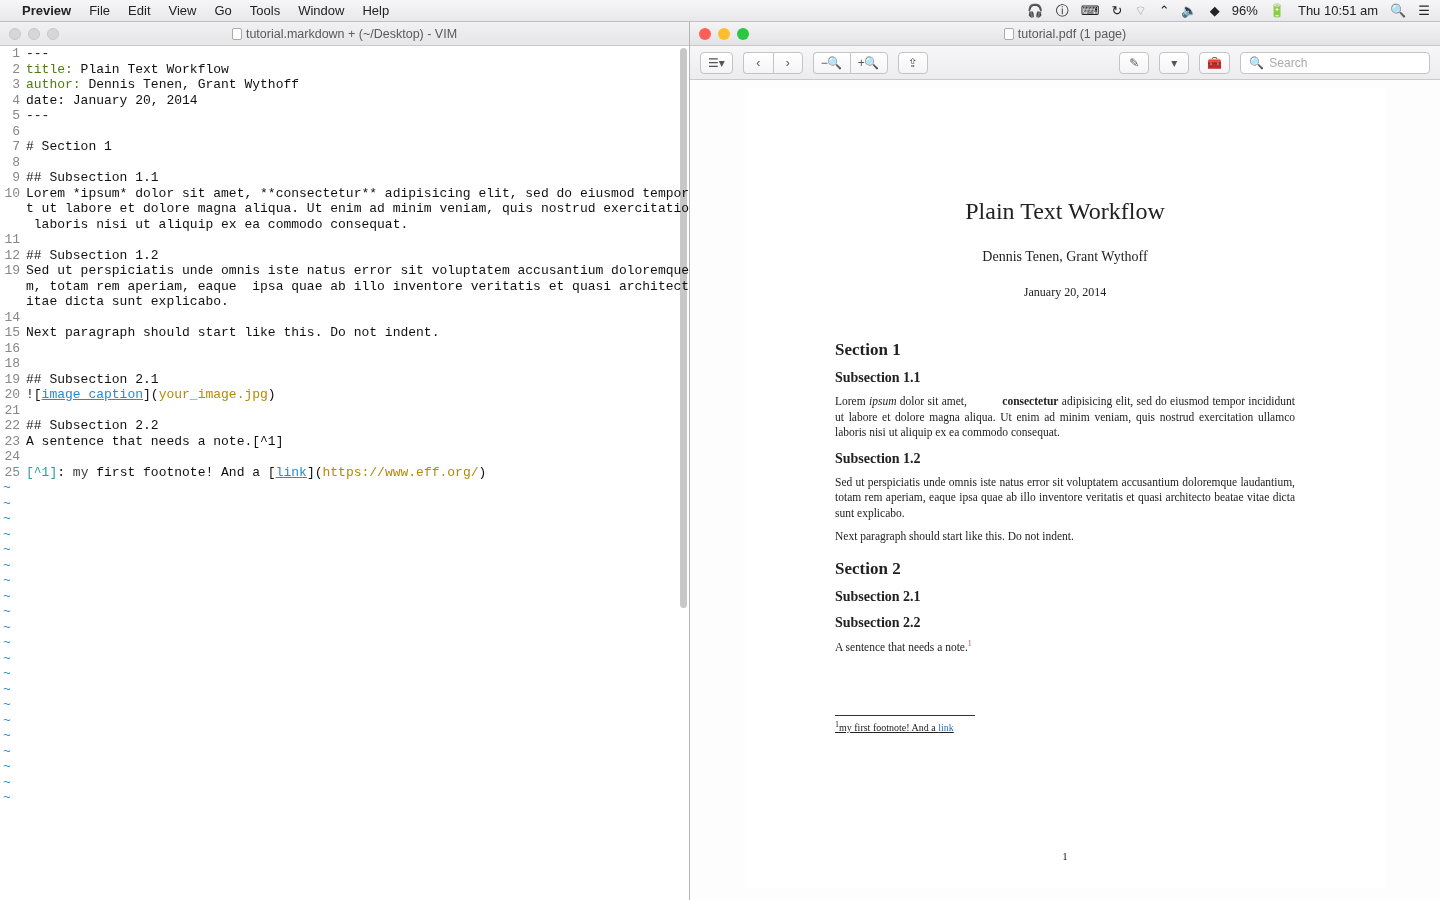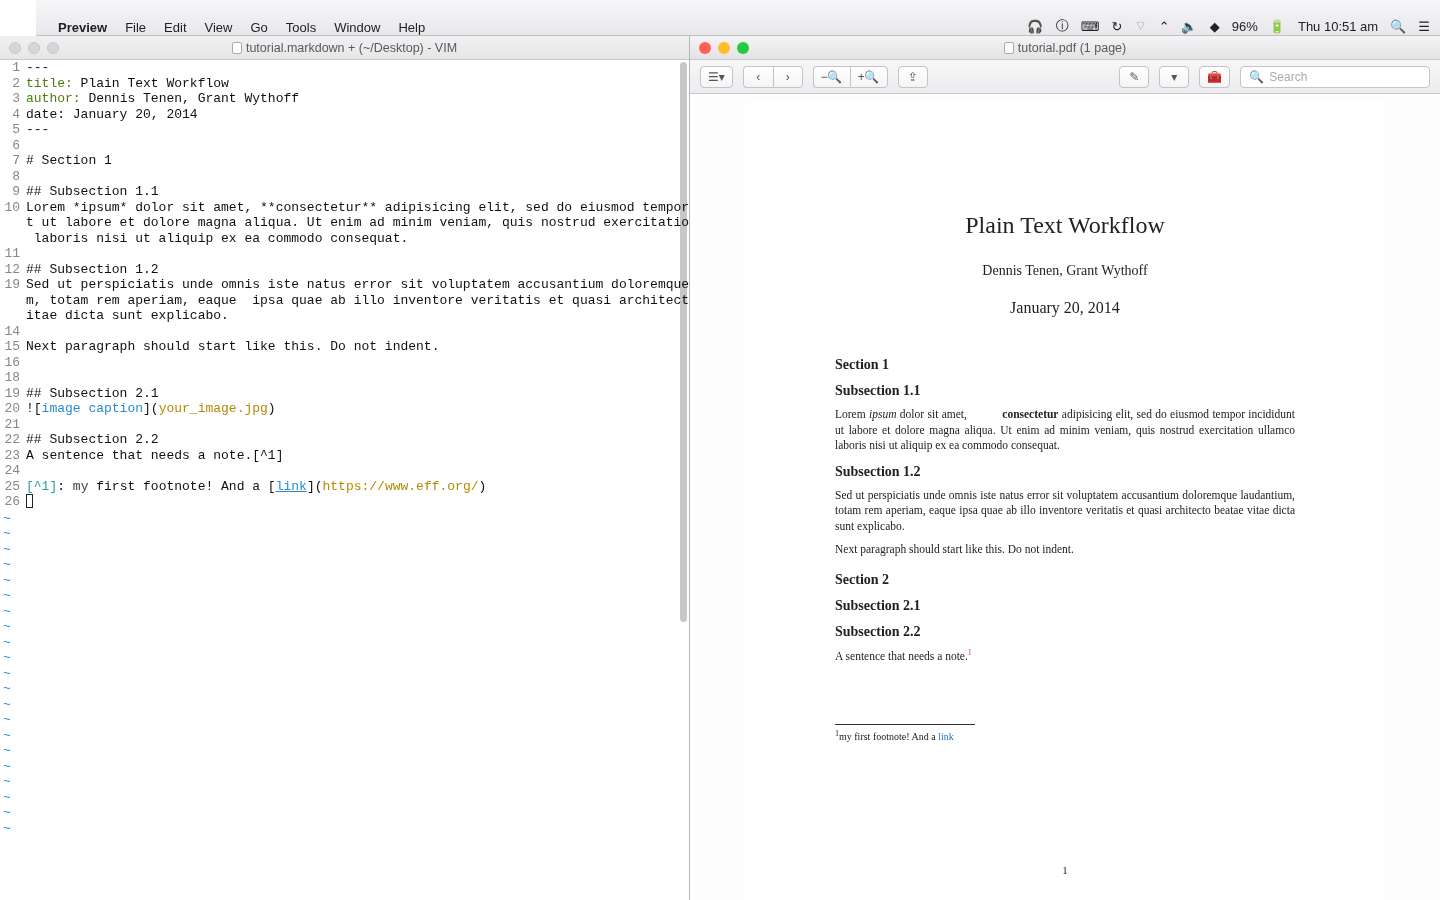--- a/index.html
+++ b/index.html
@@ -1,19 +1,19 @@
 <!DOCTYPE html>
 <html><head>
 <meta charset="utf-8">
 <style>
   * { margin: 0; padding: 0; box-sizing: border-box; }
   body { font-family: -apple-system, "Helvetica Neue", Arial, sans-serif; width: 1440px; height: 900px; overflow: hidden; background: #fff; }
   
   
-  .menubar { height: 36px; background: linear-gradient(#f6f6f8,#e8e8ec); display:flex; align-items:flex-end; font-size:13px; color:#222; border-bottom:1px solid #bfbfc4;margin-left:36px; }
+  .menubar { height: 22px; background: linear-gradient(#f6f6f8,#e8e8ec); display:flex; align-items:center; font-size:13px; color:#222; border-bottom:1px solid #bfbfc4; }
   .menubar .apple { margin:0 12px 0 10px; font-size:14px; }
   .menubar .mitem { margin-right:18px; }
   .menubar .mitem.bold { font-weight:600; }
   .menubar .spacer { flex:1; }
   .menubar .right { display:flex; align-items:center; gap:12px; margin-right:10px; }
   .menubar .right .ic { font-size:13px; }
   .menubar .right .txt { font-size:13px; }
   
   .workspace { display:flex; height: 878px; }
   
@@ -52,26 +52,26 @@
   .c-teal { color:#2aa198; }
   .tilde { color:#268bd2; padding-left:3px; }
   .cursor-block { display:inline-block; width:7px; height:14px; border:1px solid #222; vertical-align:-2px; }
   .scrollbar-v { position:absolute; right:2px; top:2px; width:7px; height:560px; background:rgba(0,0,0,0.22); border-radius:4px; }
   
   
   .pdfview { flex:1; background:#fdfdfd; display:flex; justify-content:center; overflow:hidden; }
   .page { width:640px; background:#fff; margin-top:8px; padding:60px 90px 30px 90px; font-family: Georgia, 'Times New Roman', serif; color:#222; position:relative; height: 800px; }
   .page .ptitle { text-align:center; font-size:24px; font-weight:400; margin-top:50px; margin-bottom:24px; }
   .page .pauthor { text-align:center; font-size:14px; margin-bottom:20px; }
-  .page .pdate { text-align:center; font-size:16px; margin-bottom:40px; }
-  .page h2 { font-size:14px; font-weight:700; margin:14px 0 10px; }
+  .page .pdate { text-align:center; font-size:12px; margin-bottom:40px; }
+  .page h2 { font-size:17px; font-weight:700; margin:14px 0 10px; }
   .page h3 { font-size:14px; font-weight:700; margin:10px 0 8px; }
   .page p { font-size:11.5px; line-height:1.35; margin-bottom:8px; text-align:justify; }
   .page .fnrule { border:none; border-top:1px solid #333; width:140px; margin-top:60px; margin-bottom:4px; }
-  .page .footnote { font-size:10px; }
+  .page .footnote { font-size:10px;text-decoration:underline; }
   .page .footnote sup { font-size:8px; }
   .page .footnote a { color:#2470c8; text-decoration:none; }
   .page .pagenum { position:absolute; bottom:26px; left:0; right:0; text-align:center; font-size:11px; }
   .page sup.fn { font-size:8px; color:#c0504d; }
   .page em { font-style:italic; }
   .page strong { font-weight:700;margin-left:32px; }
 </style>
 </head>
 <body>
 
@@ -131,27 +131,26 @@
       <div class="row"><span class="gutter">11</span><span class="code"> </span></div>
       <div class="row"><span class="gutter">12</span><span class="code c-blue">## Subsection 1.2</span></div>
       <div class="row"><span class="gutter">19</span><span class="code">Sed ut perspiciatis unde omnis iste natus error sit voluptatem accusantium doloremque laudantiu</span></div>
       <div class="row"><span class="gutter"></span><span class="code">m, totam rem aperiam, eaque  ipsa quae ab illo inventore veritatis et quasi architecto beatae v</span></div>
       <div class="row"><span class="gutter"></span><span class="code">itae dicta sunt explicabo.</span></div>
       <div class="row"><span class="gutter">14</span><span class="code"> </span></div>
       <div class="row"><span class="gutter">15</span><span class="code">Next paragraph should start like this. Do not indent.</span></div>
       <div class="row"><span class="gutter">16</span><span class="code"> </span></div>
       <div class="row"><span class="gutter">18</span><span class="code"> </span></div>
       <div class="row"><span class="gutter">19</span><span class="code c-blue">## Subsection 2.1</span></div>
-      <div class="row"><span class="gutter">20</span><span class="code"><span>![</span><span class="c-blue" style="">image caption</span><span>](</span><span class="c-orange">your_image.jpg</span><span>)</span></span></div>
+      <div class="row"><span class="gutter">20</span><span class="code"><span>![</span><span class="c-blue" style="text-decoration:underline">image caption</span><span>](</span><span class="c-orange">your_image.jpg</span><span>)</span></span></div>
       <div class="row"><span class="gutter">21</span><span class="code"> </span></div>
       <div class="row"><span class="gutter">22</span><span class="code c-blue">## Subsection 2.2</span></div>
       <div class="row"><span class="gutter">23</span><span class="code">A sentence that needs a note.[^1]</span></div>
       <div class="row"><span class="gutter">24</span><span class="code"> </span></div>
       <div class="row"><span class="gutter">25</span><span class="code"><span class="c-teal">[^1]</span><span>: </span><span class="c-mag">my</span><span> first footnote! And a [</span><span class="c-blue" style="text-decoration:underline">link</span><span>](</span><span class="c-orange">https://www.eff.org/</span><span>)</span></span></div>
-      <div class="row"><span class="gutter">26</span><span class="code"><span class="cursor-block"></span></span></div>
       <div class="tilde">~</div>
         <div class="tilde">~</div>
         <div class="tilde">~</div>
         <div class="tilde">~</div>
         <div class="tilde">~</div>
         <div class="tilde">~</div>
         <div class="tilde">~</div>
         <div class="tilde">~</div>
         <div class="tilde">~</div>
         <div class="tilde">~</div>

